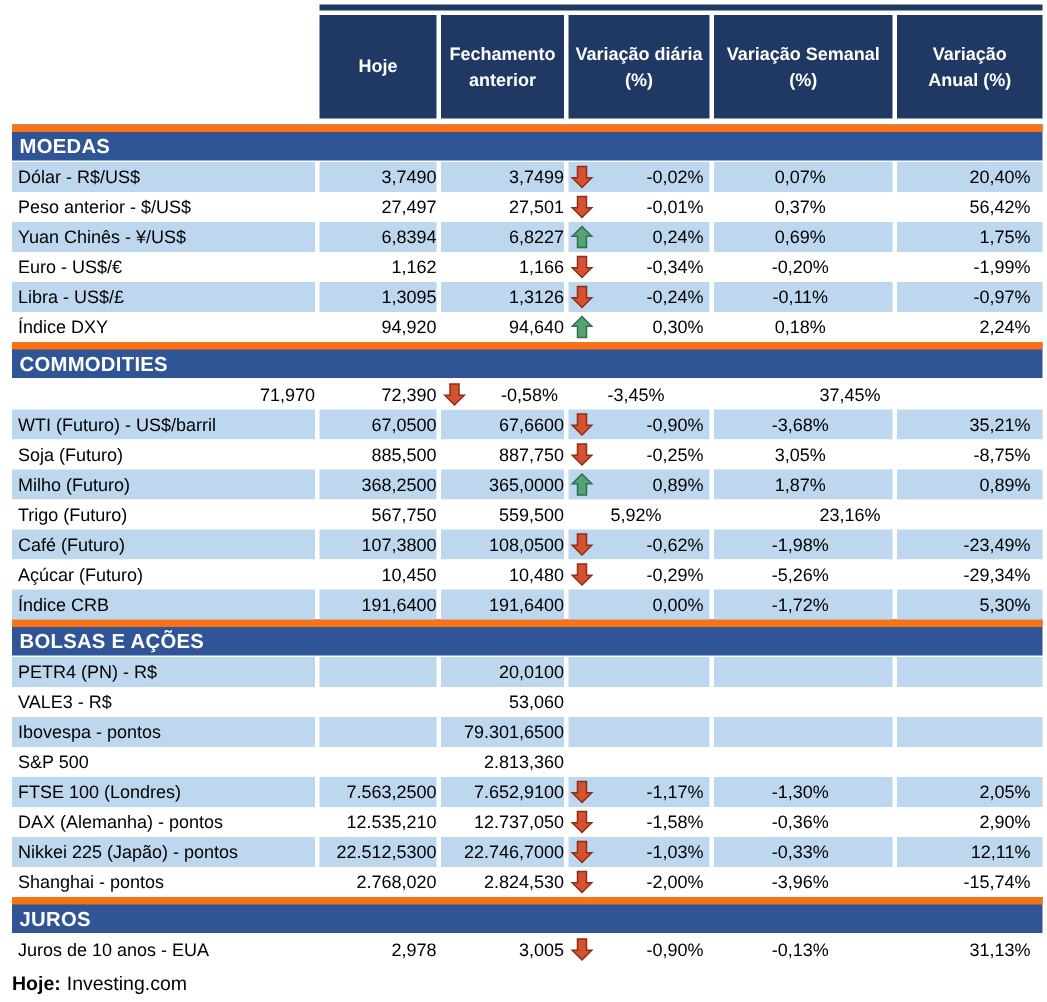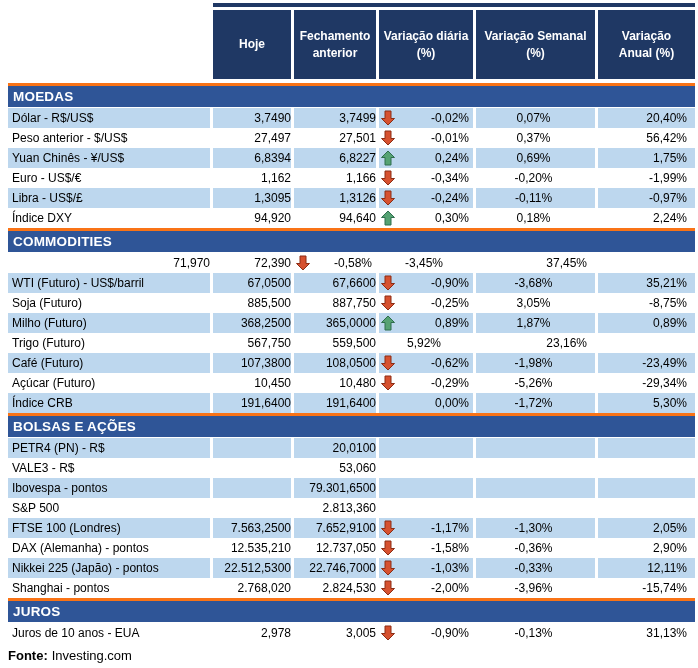--- a/index.html
+++ b/index.html
@@ -10,21 +10,21 @@
   }
   .topbar{height:4px;width:482px;margin-left:205px;background:#1F3864;}
   .grid6{display:grid;grid-template-columns:202px 78px 82px 94px 119px 97px;column-gap:3px;}
   .header-row{height:69px;margin-top:3px;margin-bottom:4px;}
   .hcell{
     background:#1F3864;color:#fff;font-weight:bold;font-size:12px;line-height:1.35;
     display:flex;align-items:center;justify-content:center;text-align:center;
   }
   .hempty{background:#ffffff;}
   .band{
-    border-top:3px solid #f97316;background:#2F5597;height:24px;width:687px;
+    border-top:5px solid #f97316;background:#2F5597;height:24px;width:687px;
     display:flex;align-items:center;padding-left:5px;box-sizing:border-box;
     color:#fff;font-weight:bold;font-size:13.5px;letter-spacing:0.2px;margin-bottom:1px;
   }
   .row{height:20px;font-size:12px;}
   .row > div{display:flex;align-items:center;background:#ffffff;overflow:hidden;white-space:nowrap;}
   .row.shaded > div{background:#BDD7EE;}
   .c-label{padding-left:4px;}
   .c-num{justify-content:flex-end;padding-right:0;}
   .c-daily{justify-content:flex-end;padding-right:4px;position:relative;}
   .c-week{justify-content:center;padding-right:4px;}
@@ -540,15 +540,15 @@
         <div class="c-week">
           <span>-0,13%</span>
         </div>
         <div class="c-year">
           <span>31,13%</span>
         </div>
       </div>
     </div>
 
   <div class="fonte">
-    <span class="b">Fonte:</span><span>Investing.com</span>
+    <span class="b">Hoje:</span><span>Investing.com</span>
   </div>
 </div>
 
 </body></html>

